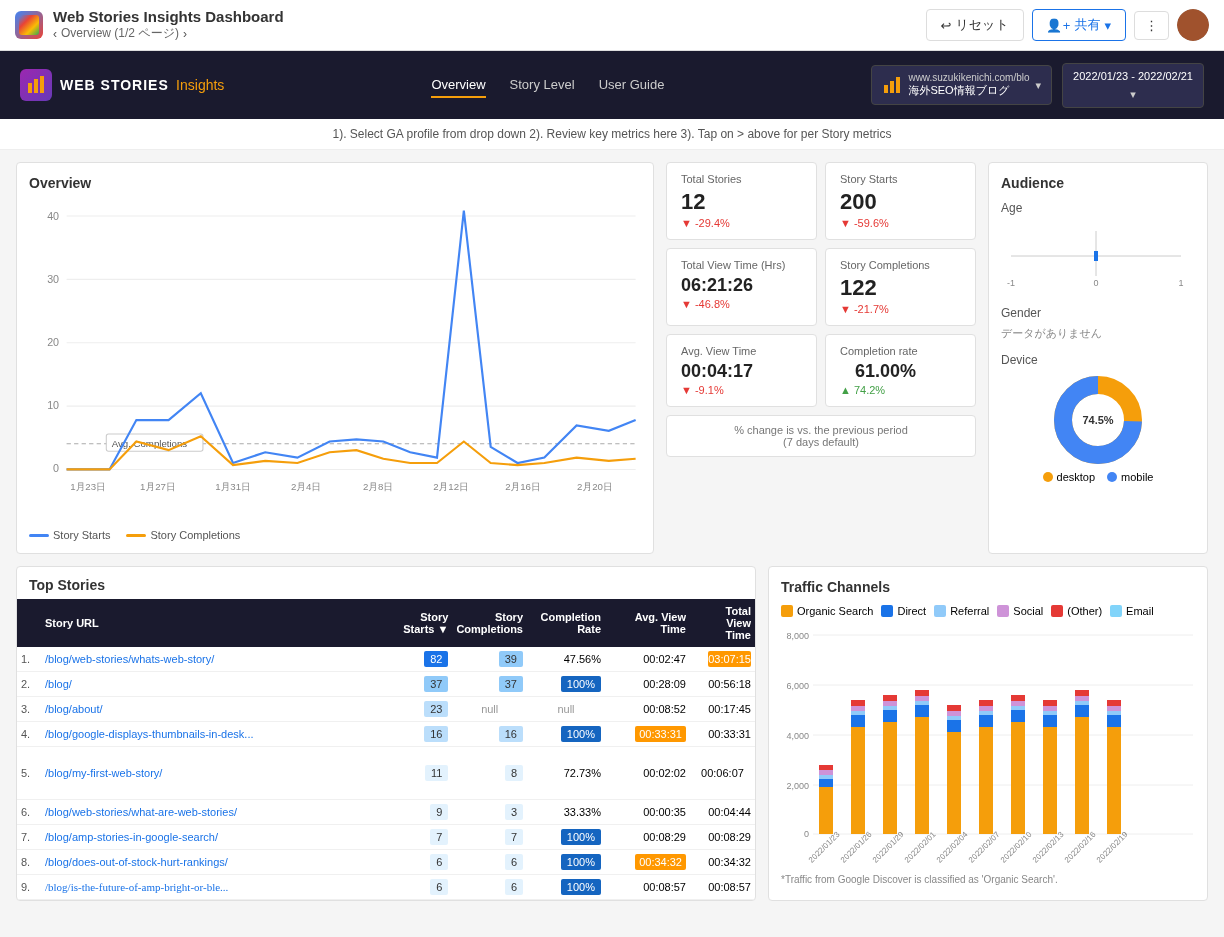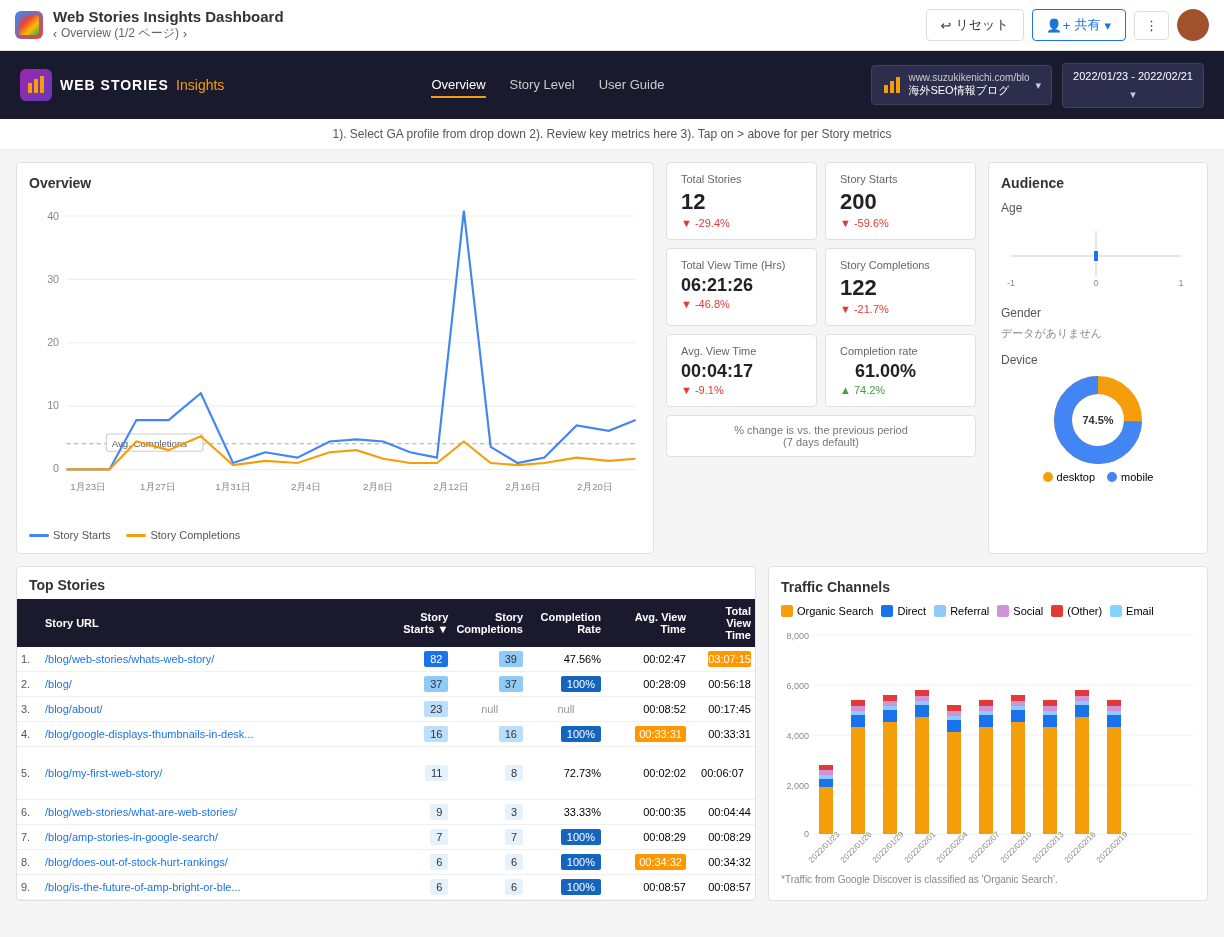--- a/index.html
+++ b/index.html
@@ -400,21 +400,21 @@
             <td style="padding:4px 4px;color:#1a73e8;">/blog/does-out-of-stock-hurt-rankings/</td>
             <td style="padding:4px 4px;text-align:right;"><span style="background:#e3f2fd;color:#333;padding:2px 6px;border-radius:2px;display:inline-block;">6</span></td>
             <td style="padding:4px 4px;text-align:right;"><span style="background:#e3f2fd;color:#333;padding:2px 6px;border-radius:2px;display:inline-block;">6</span></td>
             <td style="padding:4px 4px;text-align:right;"><span style="background:#1565c0;color:white;padding:2px 6px;border-radius:2px;display:inline-block;">100%</span></td>
             <td style="padding:4px 4px;text-align:right;"><span style="background:#ff9800;color:white;padding:2px 4px;border-radius:2px;display:inline-block;">00:34:32</span></td>
             <td style="padding:4px 4px;text-align:right;">00:34:32</td>
           </tr>
 
           <tr style="border-bottom:1px solid #f0f0f0;">
             <td style="padding:4px 4px;color:#555;">9.</td>
-            <td style="padding:4px 4px;color:#1a73e8;overflow:hidden;text-overflow:ellipsis;white-space:nowrap;max-width:200px;">/blog/is-the-future-of-amp-bright-or-ble...</td>
+            <td style="padding:4px 4px;color:#1a73e8;overflow:hidden;text-overflow:ellipsis;white-space:nowrap;max-width:200px;font-family:Liberation Serif, serif;">/blog/is-the-future-of-amp-bright-or-ble...</td>
             <td style="padding:4px 4px;text-align:right;"><span style="background:#e3f2fd;color:#333;padding:2px 6px;border-radius:2px;display:inline-block;">6</span></td>
             <td style="padding:4px 4px;text-align:right;"><span style="background:#e3f2fd;color:#333;padding:2px 6px;border-radius:2px;display:inline-block;">6</span></td>
             <td style="padding:4px 4px;text-align:right;"><span style="background:#1565c0;color:white;padding:2px 6px;border-radius:2px;display:inline-block;">100%</span></td>
             <td style="padding:4px 4px;text-align:right;">00:08:57</td>
             <td style="padding:4px 4px;text-align:right;">00:08:57</td>
           </tr>
         </tbody>
       </table>
     </div>
 

